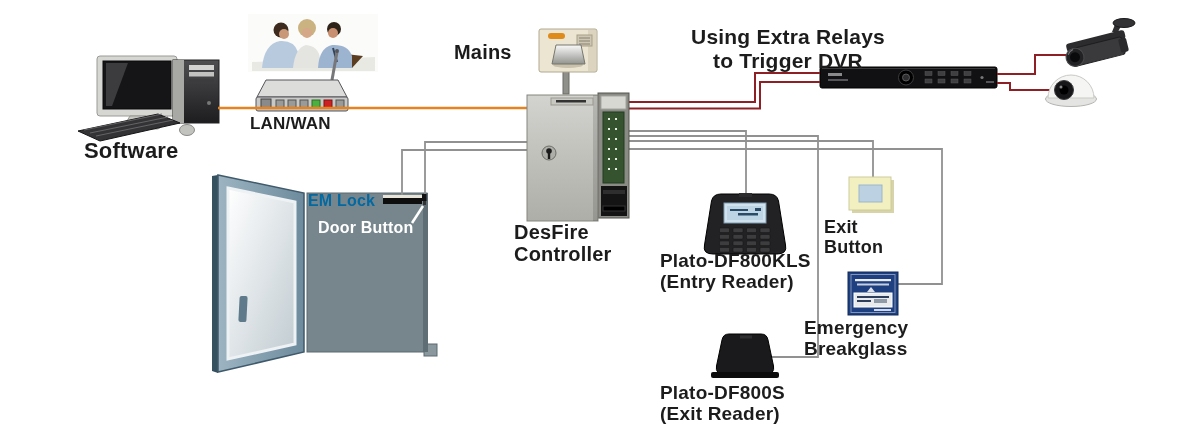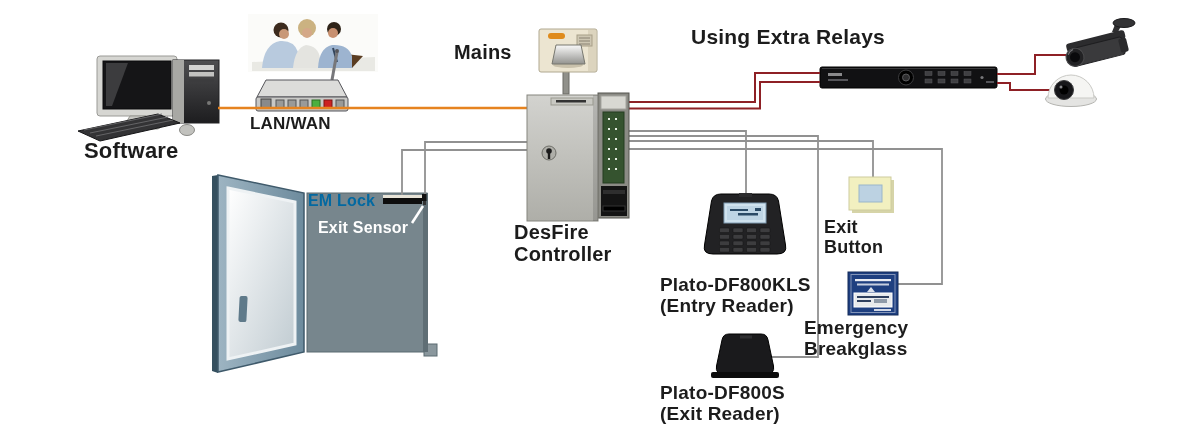--- a/index.html
+++ b/index.html
@@ -7,21 +7,21 @@
          font-family:"Liberation Sans",sans-serif;}
   svg.layer{position:absolute;left:0;top:0;width:1200px;height:425px;}
   .lbl{position:absolute;font-weight:bold;color:#1c1c1c;text-align:left;line-height:1.12;letter-spacing:.2px;}
   #lbl-software{left:84px;top:139px;width:124px;font-size:22px;}
   #lbl-lanwan{left:250px;top:114px;width:100px;font-size:17px;}
   #lbl-mains{left:454px;top:41px;width:76px;font-size:20px;}
   #lbl-controller{left:514px;top:221px;width:132px;font-size:20px;}
   #lbl-relays{left:673px;top:25px;width:230px;font-size:21px;text-align:center;line-height:1.12;}
   #lbl-emlock{left:308px;top:192px;font-size:16px;color:#0369a1;text-align:left;}
   #lbl-doorsensor{left:318px;top:219px;font-size:16px;color:#ffffff;text-align:left;}
-  #lbl-entry{left:660px;top:250px;width:170px;font-size:19px;margin-top:24px;}
+  #lbl-entry{left:660px;top:250px;width:170px;font-size:19px;}
   #lbl-exitbtn{left:824px;top:217px;width:95px;font-size:18px;}
   #lbl-breakglass{left:804px;top:317px;width:170px;font-size:19px;}
   #lbl-exitreader{left:660px;top:383px;width:170px;font-size:19px;line-height:1.08;}
 </style>
 </head>
 <body>
 
 <div class="stage">
 
 <svg class="layer" viewBox="0 0 1200 425">
@@ -277,25 +277,26 @@
 
 <div class="lbl" id="lbl-mains">Mains</div>
 
 <div class="lbl" id="lbl-controller">
   <span>DesFire</span><br>
   <span>Controller</span>
 </div>
 
 <div class="lbl" id="lbl-relays">
   <span>Using Extra Relays</span><br>
+  <span>to Trigger DVR</span>
 </div>
 
 <div class="lbl" id="lbl-emlock">EM Lock</div>
 
-<div class="lbl" id="lbl-doorsensor">Exit Sensor</div>
+<div class="lbl" id="lbl-doorsensor">Door Button</div>
 
 <div class="lbl" id="lbl-entry">
   <span>Plato-DF800KLS</span><br>
   <span>(Entry Reader)</span>
 </div>
 
 <div class="lbl" id="lbl-breakglass">
   <span>Emergency</span><br>
   <span>Breakglass</span>
 </div>

